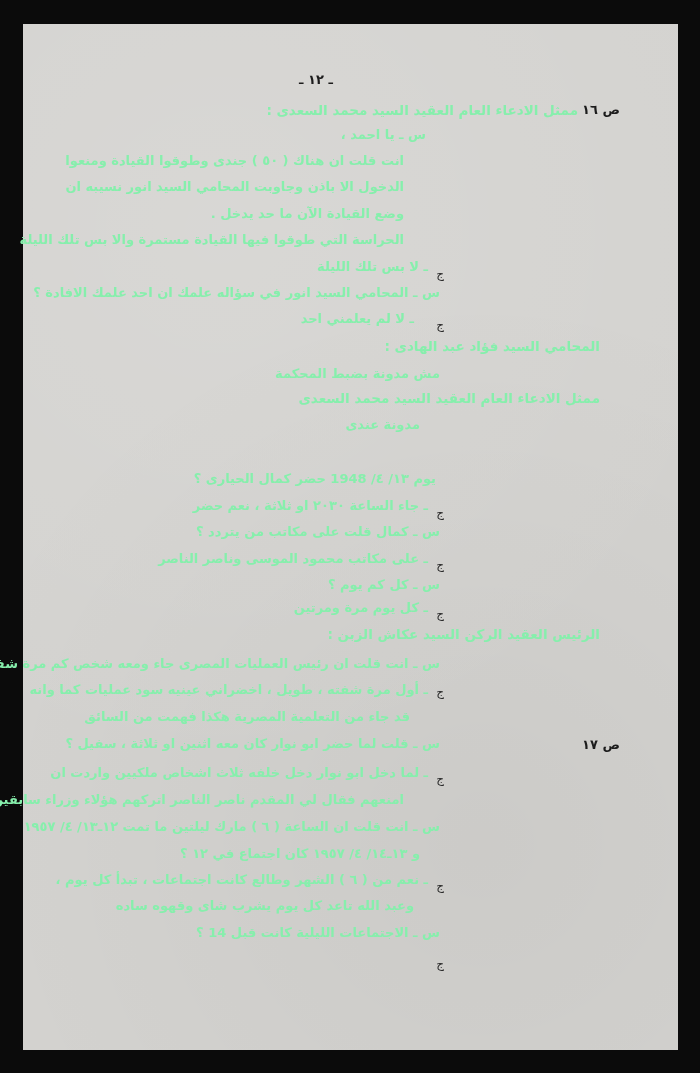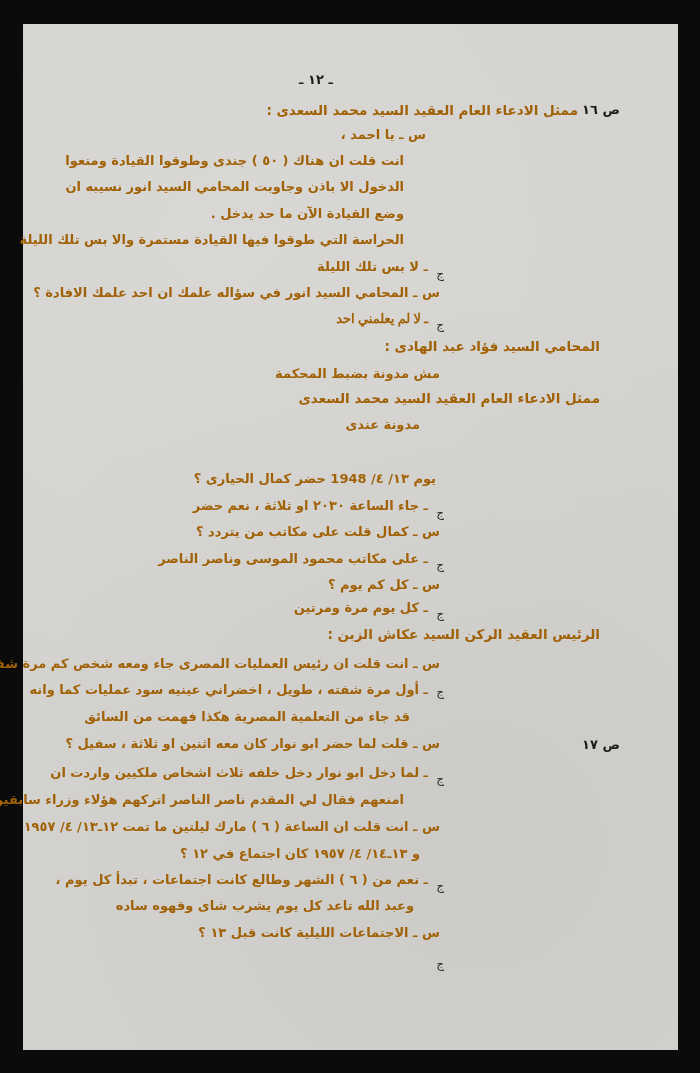--- a/index.html
+++ b/index.html
@@ -33,21 +33,21 @@
       background: #141414;
     }
     .line {
       position: absolute;
       direction: rtl;
       unicode-bidi: plaintext;
       white-space: nowrap;
       font-family: "DejaVu Sans", sans-serif;
       font-size: 13px;
       font-weight: bold;
-      color: #a16207;
+      color: #86efac;
       line-height: 18px;
       letter-spacing: 0;
     }
     .line.heading { font-size: 13.5px; }
     .pageno {
       position: absolute;
       left: 286px;
       top: 72px;
       width: 60px;
       text-align: center;
@@ -102,21 +102,21 @@
   <div class="marker" style="right:256px;top:955px;">ج</div>
 
   <div class="line heading" style="right:122px;top:101px;">ممثل الادعاء العام العقيد السيد محمد السعدى :</div>
   <div class="line" style="right:274px;top:126px;">س ـ يا احمد ،</div>
   <div class="line" style="right:296px;top:152px;">انت قلت ان هناك ( ٥٠ ) جندى وطوقوا القيادة ومنعوا</div>
   <div class="line" style="right:296px;top:178px;">الدخول الا باذن وجاوبت المحامي السيد انور نسيبه ان</div>
   <div class="line" style="right:296px;top:205px;">وضع القيادة الآن ما حد يدخل .</div>
   <div class="line" style="right:296px;top:231px;">الحراسة التي طوقوا فيها القيادة مستمرة والا بس تلك الليلة</div>
   <div class="line" style="right:272px;top:258px;">ـ لا بس تلك الليلة</div>
   <div class="line" style="right:260px;top:284px;">س ـ المحامي السيد انور في سؤاله علمك ان احد علمك الافادة ؟</div>
-  <div class="line" style="right:272px;top:310px;font-family:Liberation Serif, serif;">ـ لا لم يعلمني احد</div>
+  <div class="line" style="right:286px;top:310px;">ـ لا لم يعلمني احد</div>
   <div class="line heading" style="right:100px;top:337px;">المحامي السيد فؤاد عبد الهادى :</div>
   <div class="line" style="right:260px;top:365px;">مش مدونة بضبط المحكمة</div>
   <div class="line heading" style="right:100px;top:389px;">ممثل الادعاء العام العقيد السيد محمد السعدى</div>
   <div class="line" style="right:280px;top:416px;">مدونة عندى</div>
   <div class="line" style="right:264px;top:470px;">يوم ١٣/ ٤/ 1948 حضر كمال الحيارى ؟</div>
   <div class="line" style="right:272px;top:497px;">ـ جاء الساعة ٢٠٣٠ او ثلاثة ، نعم حضر</div>
   <div class="line" style="right:260px;top:523px;">س ـ كمال قلت على مكاتب من يتردد ؟</div>
   <div class="line" style="right:272px;top:550px;">ـ على مكاتب محمود الموسى وناصر الناصر</div>
   <div class="line" style="right:260px;top:576px;">س ـ كل كم يوم ؟</div>
   <div class="line" style="right:272px;top:599px;">ـ كل يوم مرة ومرتين</div>
@@ -124,14 +124,14 @@
   <div class="line" style="right:260px;top:655px;">س ـ انت قلت ان رئيس العمليات المصرى جاء ومعه شخص كم مرة شفته ؟</div>
   <div class="line" style="right:290px;top:708px;">قد جاء من التعلمية المصرية هكذا فهمت من السائق</div>
   <div class="line" style="right:272px;top:681px;">ـ أول مرة شفته ، طويل ، اخضراني عينيه سود عمليات كما وانه</div>
   <div class="line" style="right:260px;top:735px;">س ـ قلت لما حضر ابو نوار كان معه اثنين او ثلاثة ، سفيل ؟</div>
   <div class="line" style="right:272px;top:764px;">ـ لما دخل ابو نوار دخل خلفه ثلاث اشخاص ملكيين واردت ان</div>
   <div class="line" style="right:296px;top:791px;">امنعهم فقال لي المقدم ناصر الناصر اتركهم هؤلاء وزراء سابقين</div>
   <div class="line" style="right:260px;top:818px;">س ـ انت قلت ان الساعة ( ٦ ) مارك ليلتين ما تمت ١٢ـ١٣/ ٤/ ١٩٥٧</div>
   <div class="line" style="right:280px;top:845px;margin-left:7px;">و ١٣ـ١٤/ ٤/ ١٩٥٧ كان اجتماع في ١٢ ؟</div>
   <div class="line" style="right:272px;top:871px;">ـ نعم من ( ٦ ) الشهر وطالع كانت اجتماعات ، تبدأ كل يوم ،</div>
   <div class="line" style="right:286px;top:897px;">وعبد الله تاعد كل يوم يشرب شاى وقهوه ساده</div>
-  <div class="line" style="right:260px;top:924px;">س ـ الاجتماعات الليلية كانت قبل ١٣ ؟</div>
+  <div class="line" style="right:260px;top:924px;">س ـ الاجتماعات الليلية كانت قبل 14 ؟</div>
 </div>
 
 </body></html>

